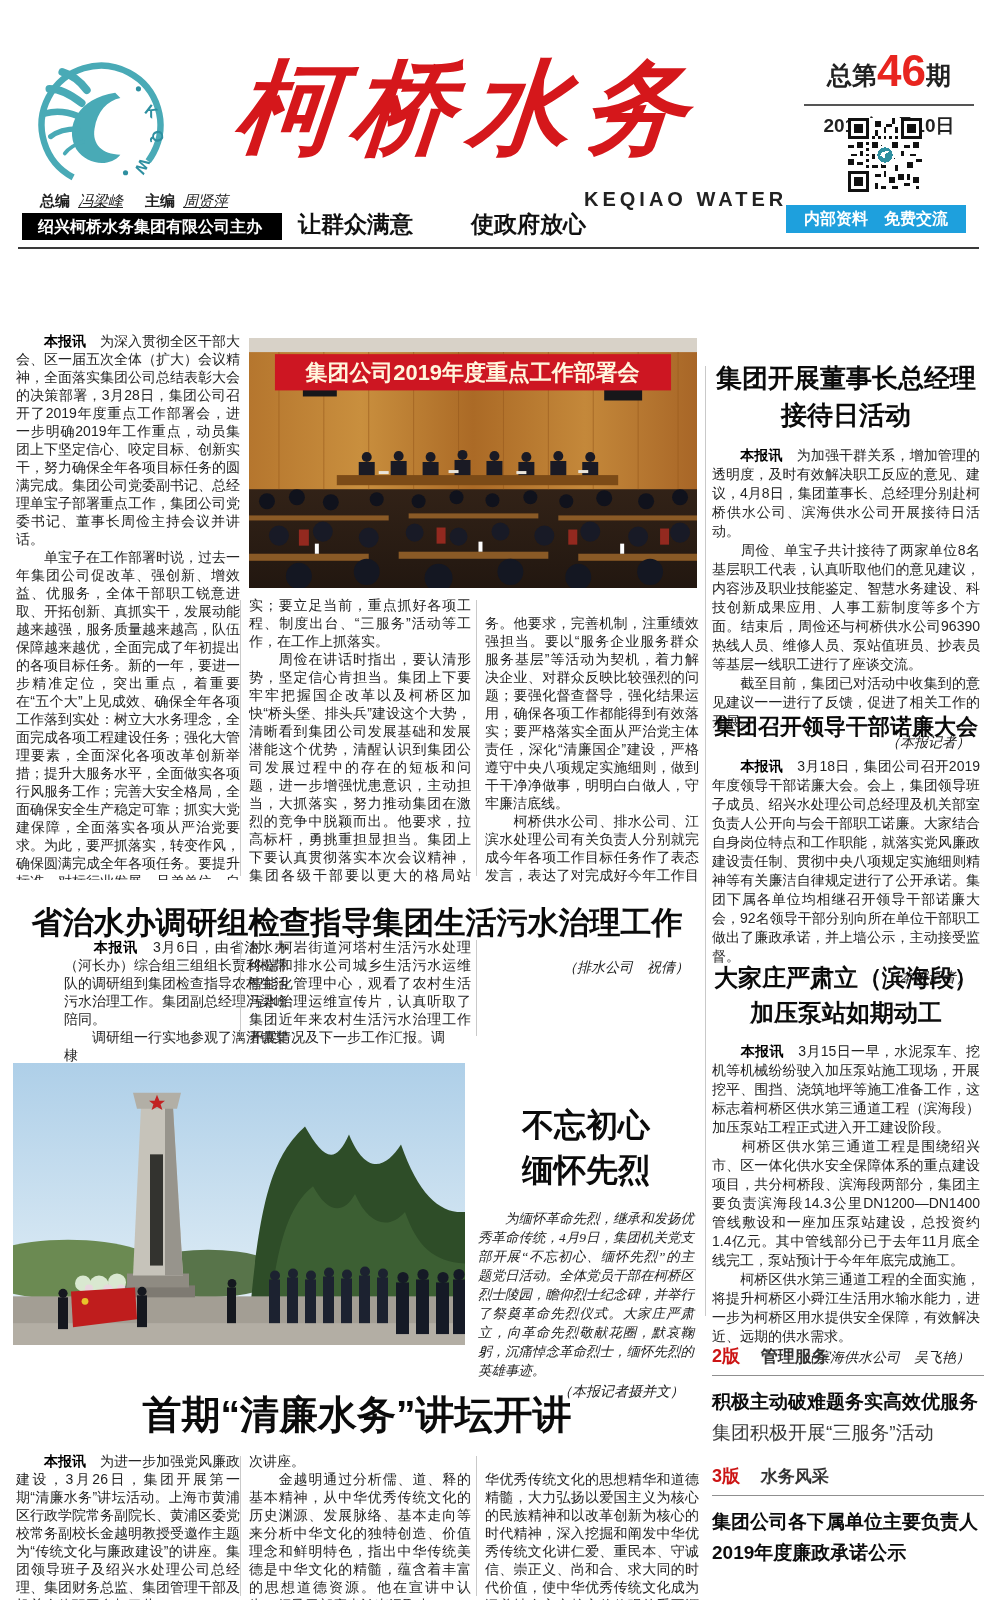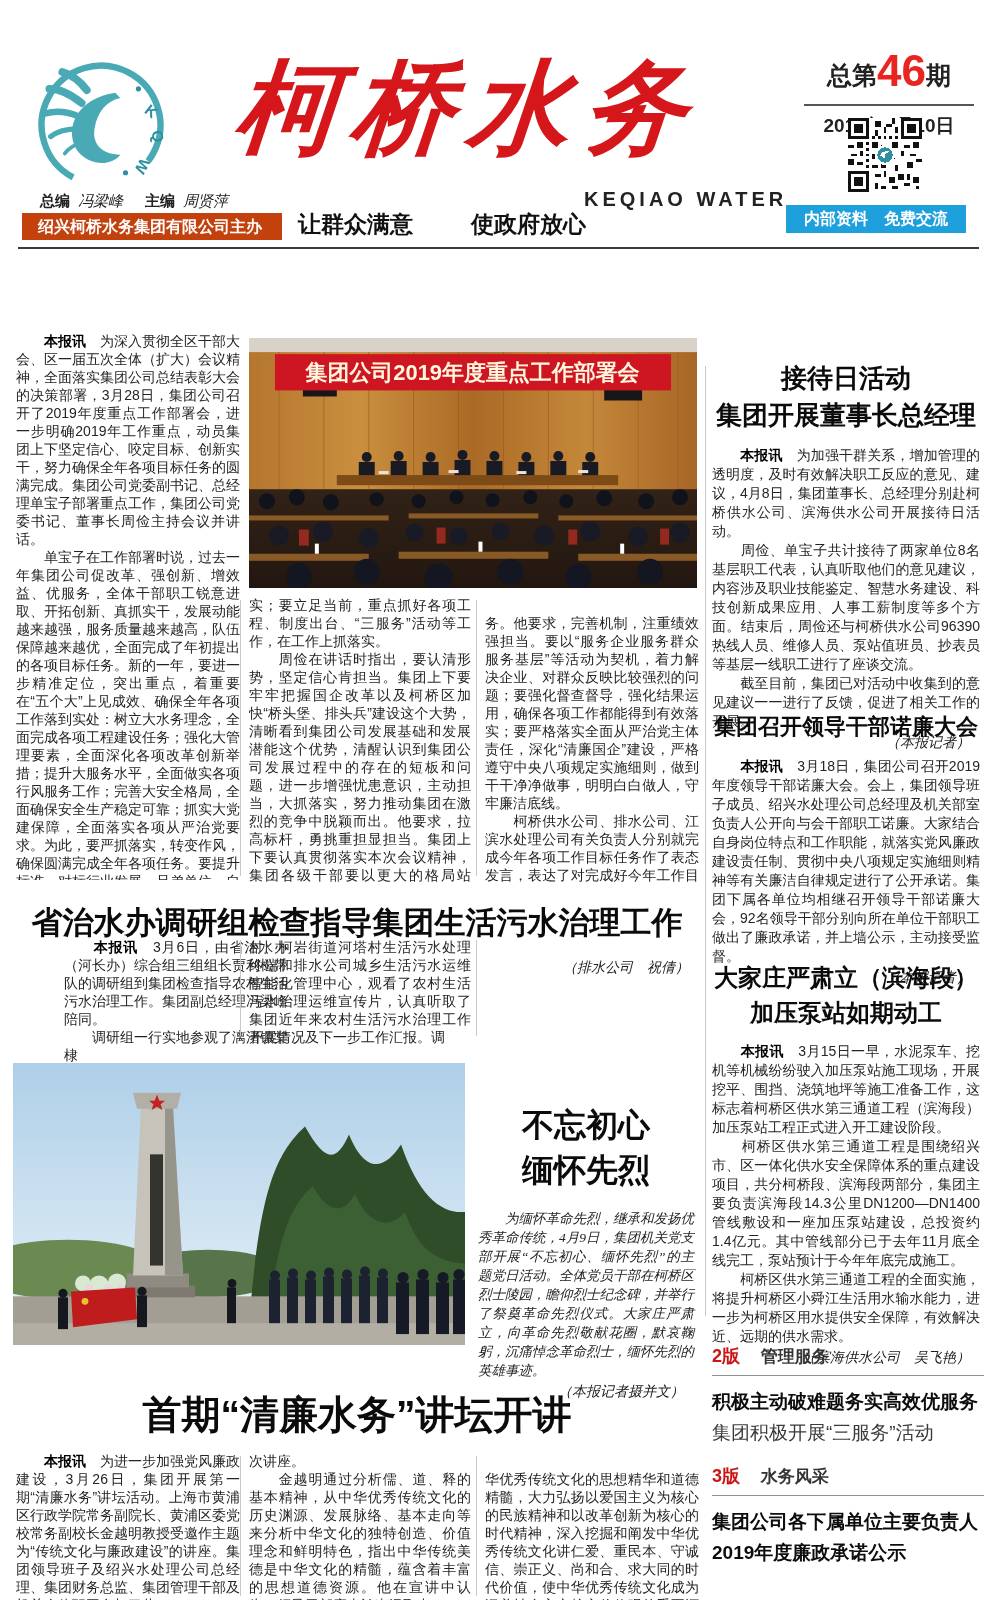--- a/index.html
+++ b/index.html
@@ -16,23 +16,23 @@
   #issue-block{left:800px;top:46px;width:178px;text-align:center;}
   #issue-line{font-size:25px;font-weight:bold;color:#222;white-space:nowrap;}
   #issue-line .issue-no{font-size:44px;color:#e8251f;font-weight:bold;vertical-align:-2px;}
   #issue-rule{border:none;border-top:2px solid #555;margin:8px 4px 7px;}
   #issue-date{font-size:19px;font-weight:bold;color:#222;}
   #qr{left:848px;top:118px;width:74px;height:74px;}
   #internal-box{left:786px;top:205px;width:180px;height:28px;background:#1ea0dd;
      color:#fff;font-weight:bold;font-size:16px;text-align:center;line-height:28px;}
   #editors{left:40px;top:192px;font-size:15px;color:#222;white-space:nowrap;}
   #editors .lab{font-weight:bold;}
-  #editors .nam{font-family:"Liberation Serif",serif;font-style:italic;margin-right:22px;margin-left:8px;}
+  #editors .nam{font-family:"Liberation Serif",serif;font-style:italic;margin-right:22px;margin-left:8px;text-decoration:underline;}
   #keqiao-water{left:584px;top:188px;font-size:20px;font-weight:bold;letter-spacing:4px;color:#222;}
-  #publisher-bar{left:22px;top:213px;width:260px;height:27px;background:#c2410c;color:#fff;
+  #publisher-bar{left:22px;top:213px;width:260px;height:27px;background:#000000;color:#fff;
      font-weight:bold;font-size:16px;line-height:27px;padding-left:16px;box-sizing:border-box;}
   #slogans{left:298px;top:209px;display:flex;gap:58px;font-size:23px;font-weight:900;color:#111;}
   #header-rule{left:18px;top:247px;width:961px;height:0;border-top:2px solid #3a3a3a;}
 
   
   .headline{font-weight:900;color:#0b0b0b;text-align:center;white-space:nowrap;}
   #lead-headline{left:18px;top:258px;width:680px;font-size:44px;letter-spacing:0px;}
   #sewage-headline{left:14px;top:884px;width:686px;font-size:31px;margin-top:18px;}
   #lecture-headline{left:14px;top:1388px;width:686px;font-size:39px;}
 
@@ -422,22 +422,22 @@
   <div class="abs headline" id="lecture-headline">首期“清廉水务”讲坛开讲</div>
   <div class="abs col" id="lecture-col1"><b>　　本报讯</b><span>　为进一步加强党风廉政建设，3月26日，集团开展第一期“清廉水务”讲坛活动。上海市黄浦区行政学院常务副院长、黄浦区委党校常务副校长金越明教授受邀作主题为“传统文化与廉政建设”的讲座。集团领导班子及绍兴水处理公司总经理、集团财务总监、集团管理干部及机关全体职工参加了此</span></div>
   <div class="abs col" id="lecture-col2">次讲座。
 　　金越明通过分析儒、道、释的基本精神，从中华优秀传统文化的历史渊源、发展脉络、基本走向等来分析中华文化的独特创造、价值理念和鲜明特色，指出中华传统美德是中华文化的精髓，蕴含着丰富的思想道德资源。他在宣讲中认为，领导干部应当认真汲取中</div>
   <div class="abs col" id="lecture-col3">
     <span>华优秀传统文化的思想精华和道德精髓，大力弘扬以爱国主义为核心的民族精神和以改革创新为核心的时代精神，深入挖掘和阐发中华优秀传统文化讲仁爱、重民本、守诚信、崇正义、尚和合、求大同的时代价值，使中华优秀传统文化成为涵养社会主义核心价值观的重要源泉。</span>
     
   </div>
 
   <div class="abs r-art" id="r1">
+    <div class="rtitle">集团开展董事长总经理</div>
     <div class="rtitle">接待日活动</div>
-    <div class="rtitle">集团开展董事长总经理</div>
     <div class="rbody"><b>　　本报讯</b><span>　为加强干群关系，增加管理的透明度，及时有效解决职工反应的意见、建议，4月8日，集团董事长、总经理分别赴柯桥供水公司、滨海供水公司开展接待日活动。
 　　周俭、单宝子共计接待了两家单位8名基层职工代表，认真听取他们的意见建议，内容涉及职业技能鉴定、智慧水务建设、科技创新成果应用、人事工薪制度等多个方面。结束后，周俭还与柯桥供水公司96390热线人员、维修人员、泵站值班员、抄表员等基层一线职工进行了座谈交流。
 　　截至目前，集团已对活动中收集到的意见建议一一进行了反馈，促进了相关工作的开展。</span></div>
     <div class="byline">（本报记者）</div>
   </div>
 
   <div class="abs r-art" id="r2">
     <div class="rtitle">集团召开领导干部诺廉大会</div>
     <div class="rbody"><b>　　本报讯</b><span>　3月18日，集团公司召开2019年度领导干部诺廉大会。会上，集团领导班子成员、绍兴水处理公司总经理及机关部室负责人公开向与会干部职工诺廉。大家结合自身岗位特点和工作职能，就落实党风廉政建设责任制、贯彻中央八项规定实施细则精神等有关廉洁自律规定进行了公开承诺。集团下属各单位均相继召开领导干部诺廉大会，92名领导干部分别向所在单位干部职工做出了廉政承诺，并上墙公示，主动接受监督。</span></div>
     <div class="byline">（本报记者）</div>

